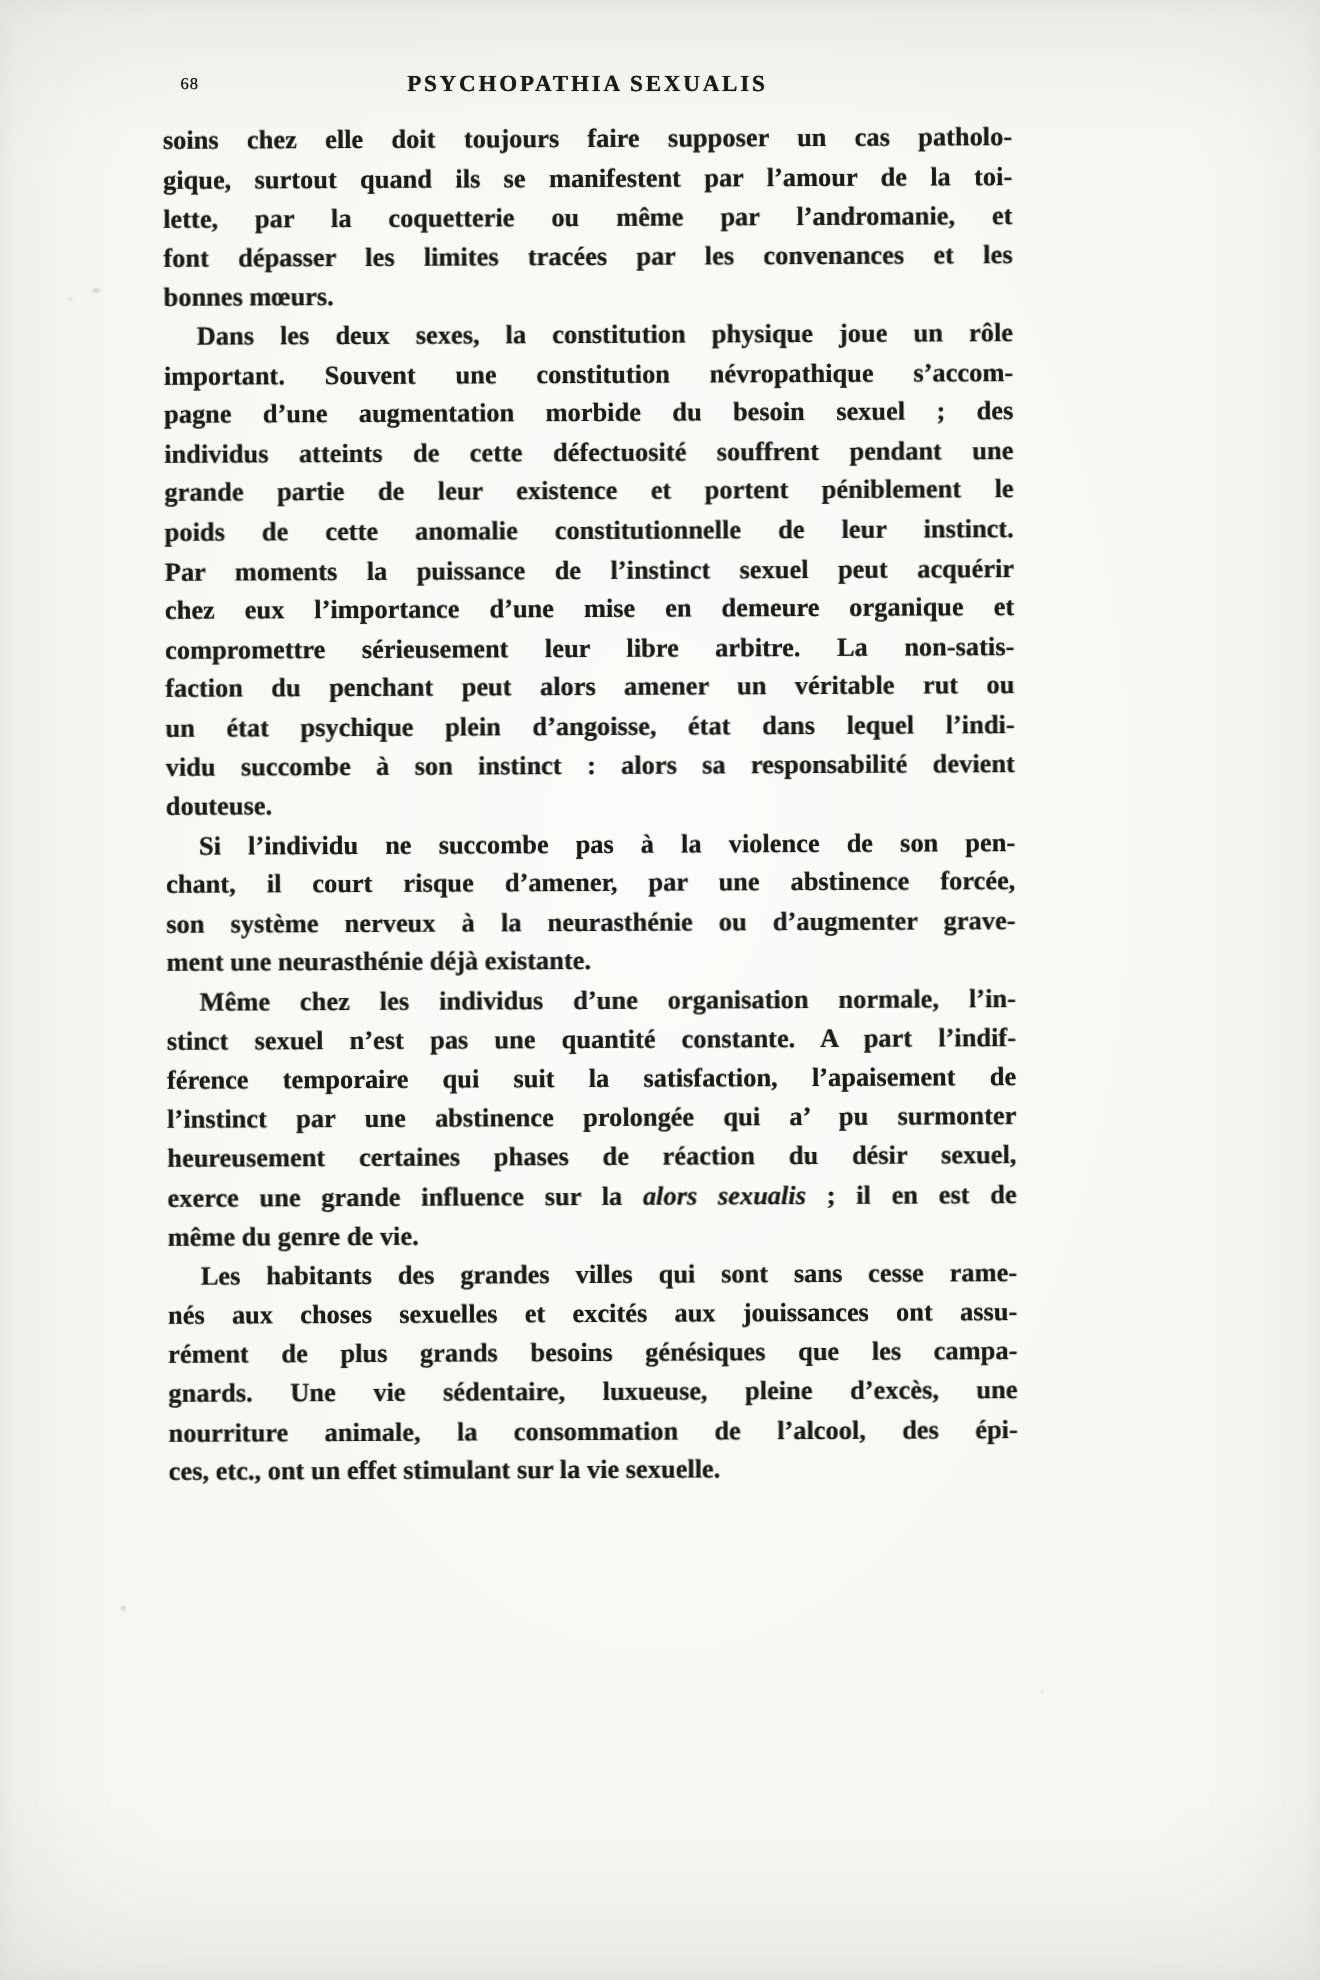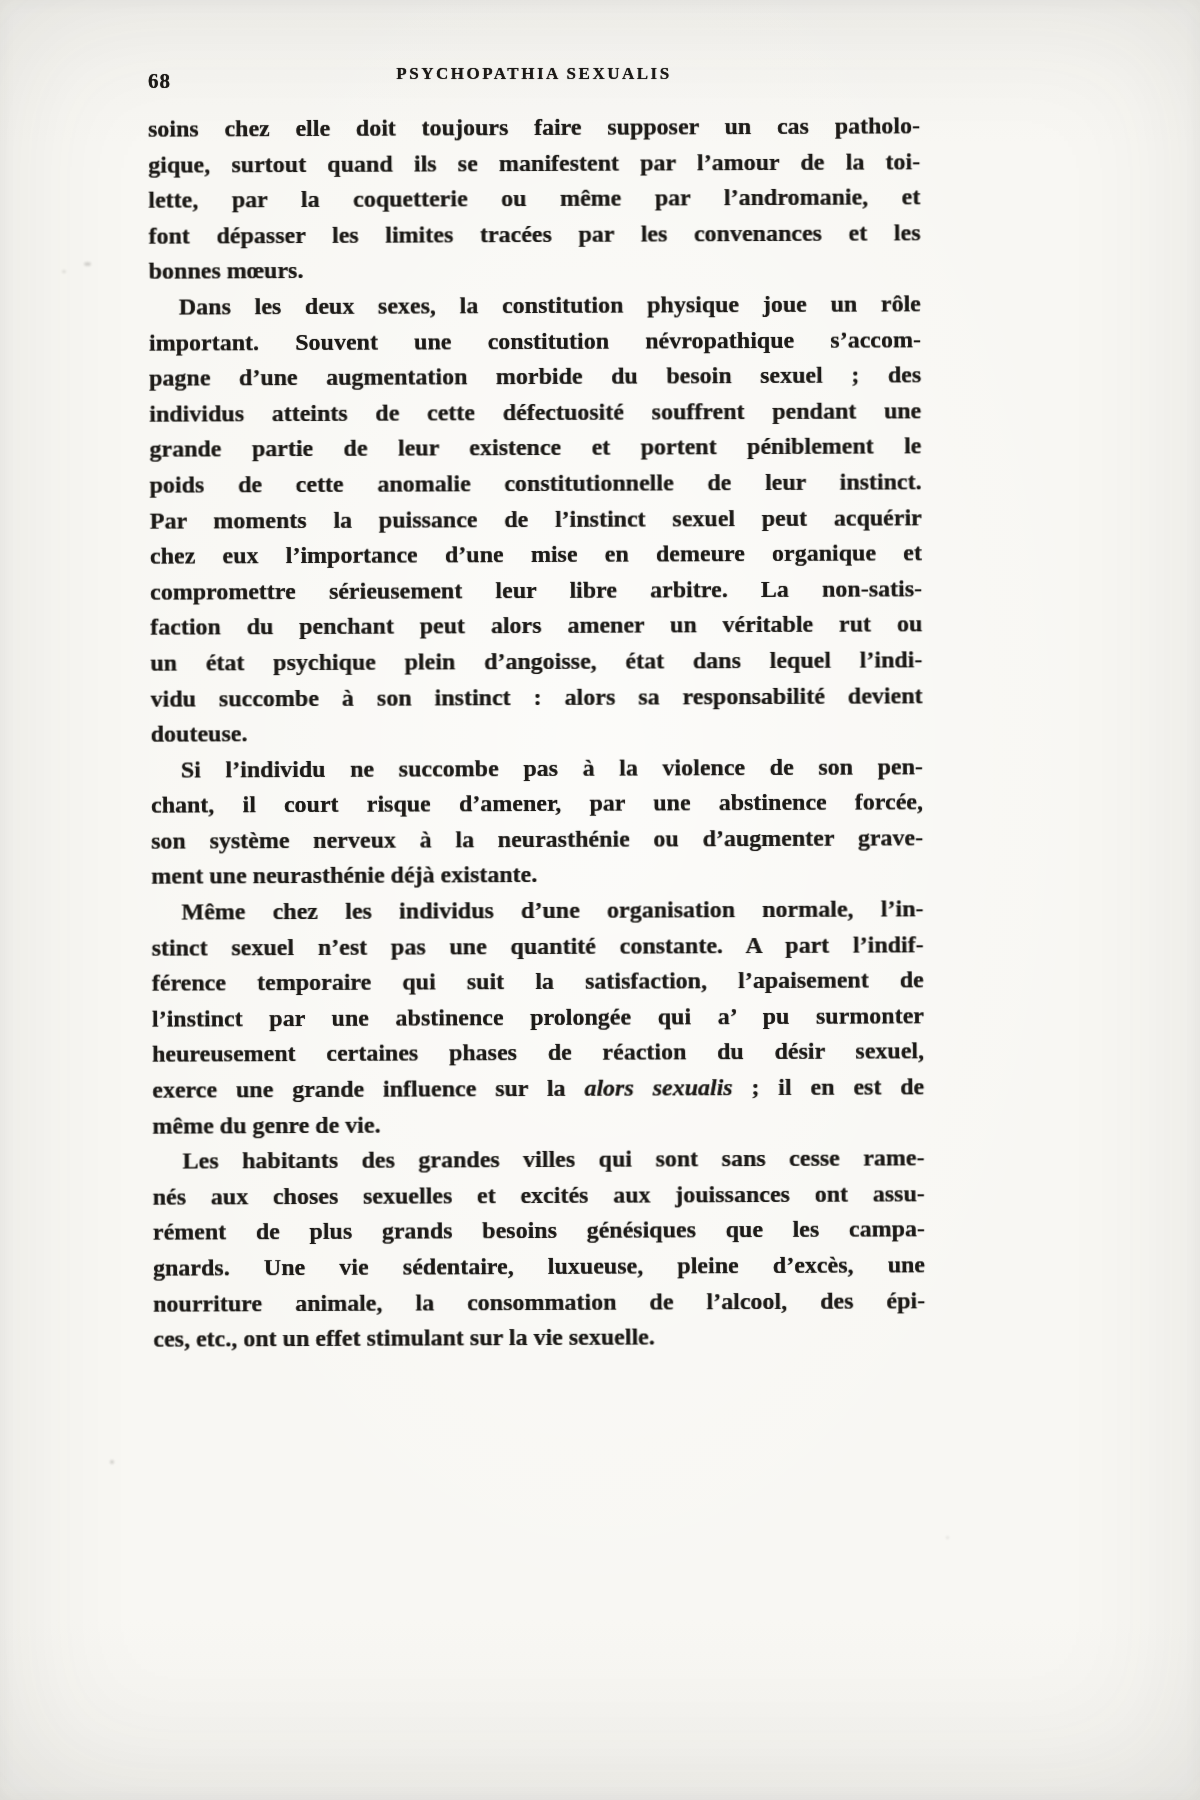--- a/index.html
+++ b/index.html
@@ -25,31 +25,31 @@
   
   .running-head {
     position: absolute;
     top: 64px;
     left: 148px;
     width: 772px;
     height: 34px;
   }
   .page-num {
     position: absolute;
-    left: 0;
+    left: 16px;
     top: 5px;
-    font-size: 21px;
-    font-weight: 700;
+    font-size: 15px;
+    font-weight: 400;
     letter-spacing: 1px;
     text-shadow: 0 0 0.7px rgba(25,22,18,0.85);
   }
   .head-title {
     display: block;
     text-align: center;
-    font-size: 17px;
+    font-size: 21px;
     font-weight: 700;
     letter-spacing: 2.5px;
     text-shadow: 0 0 0.8px rgba(25,22,18,0.9);
   }
 
   
   .text-block {
     position: absolute;
     top: 110px;
     left: 148px;

